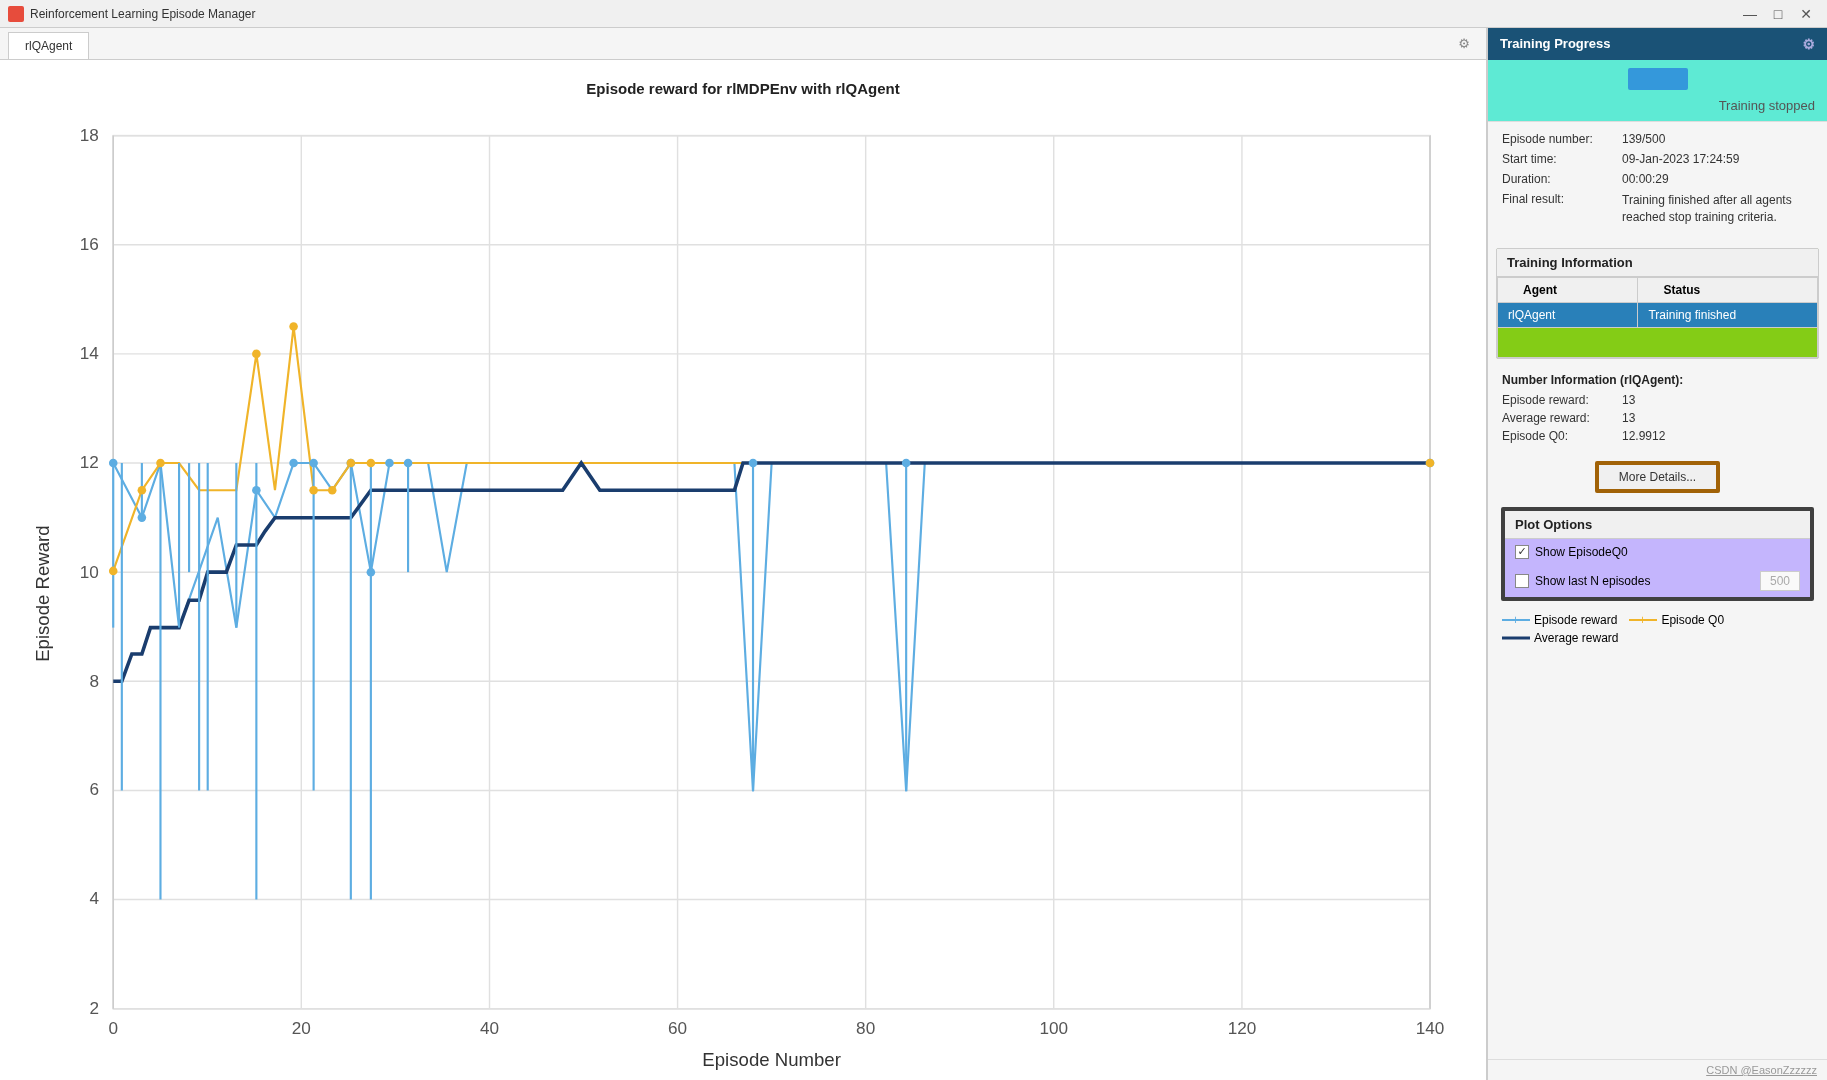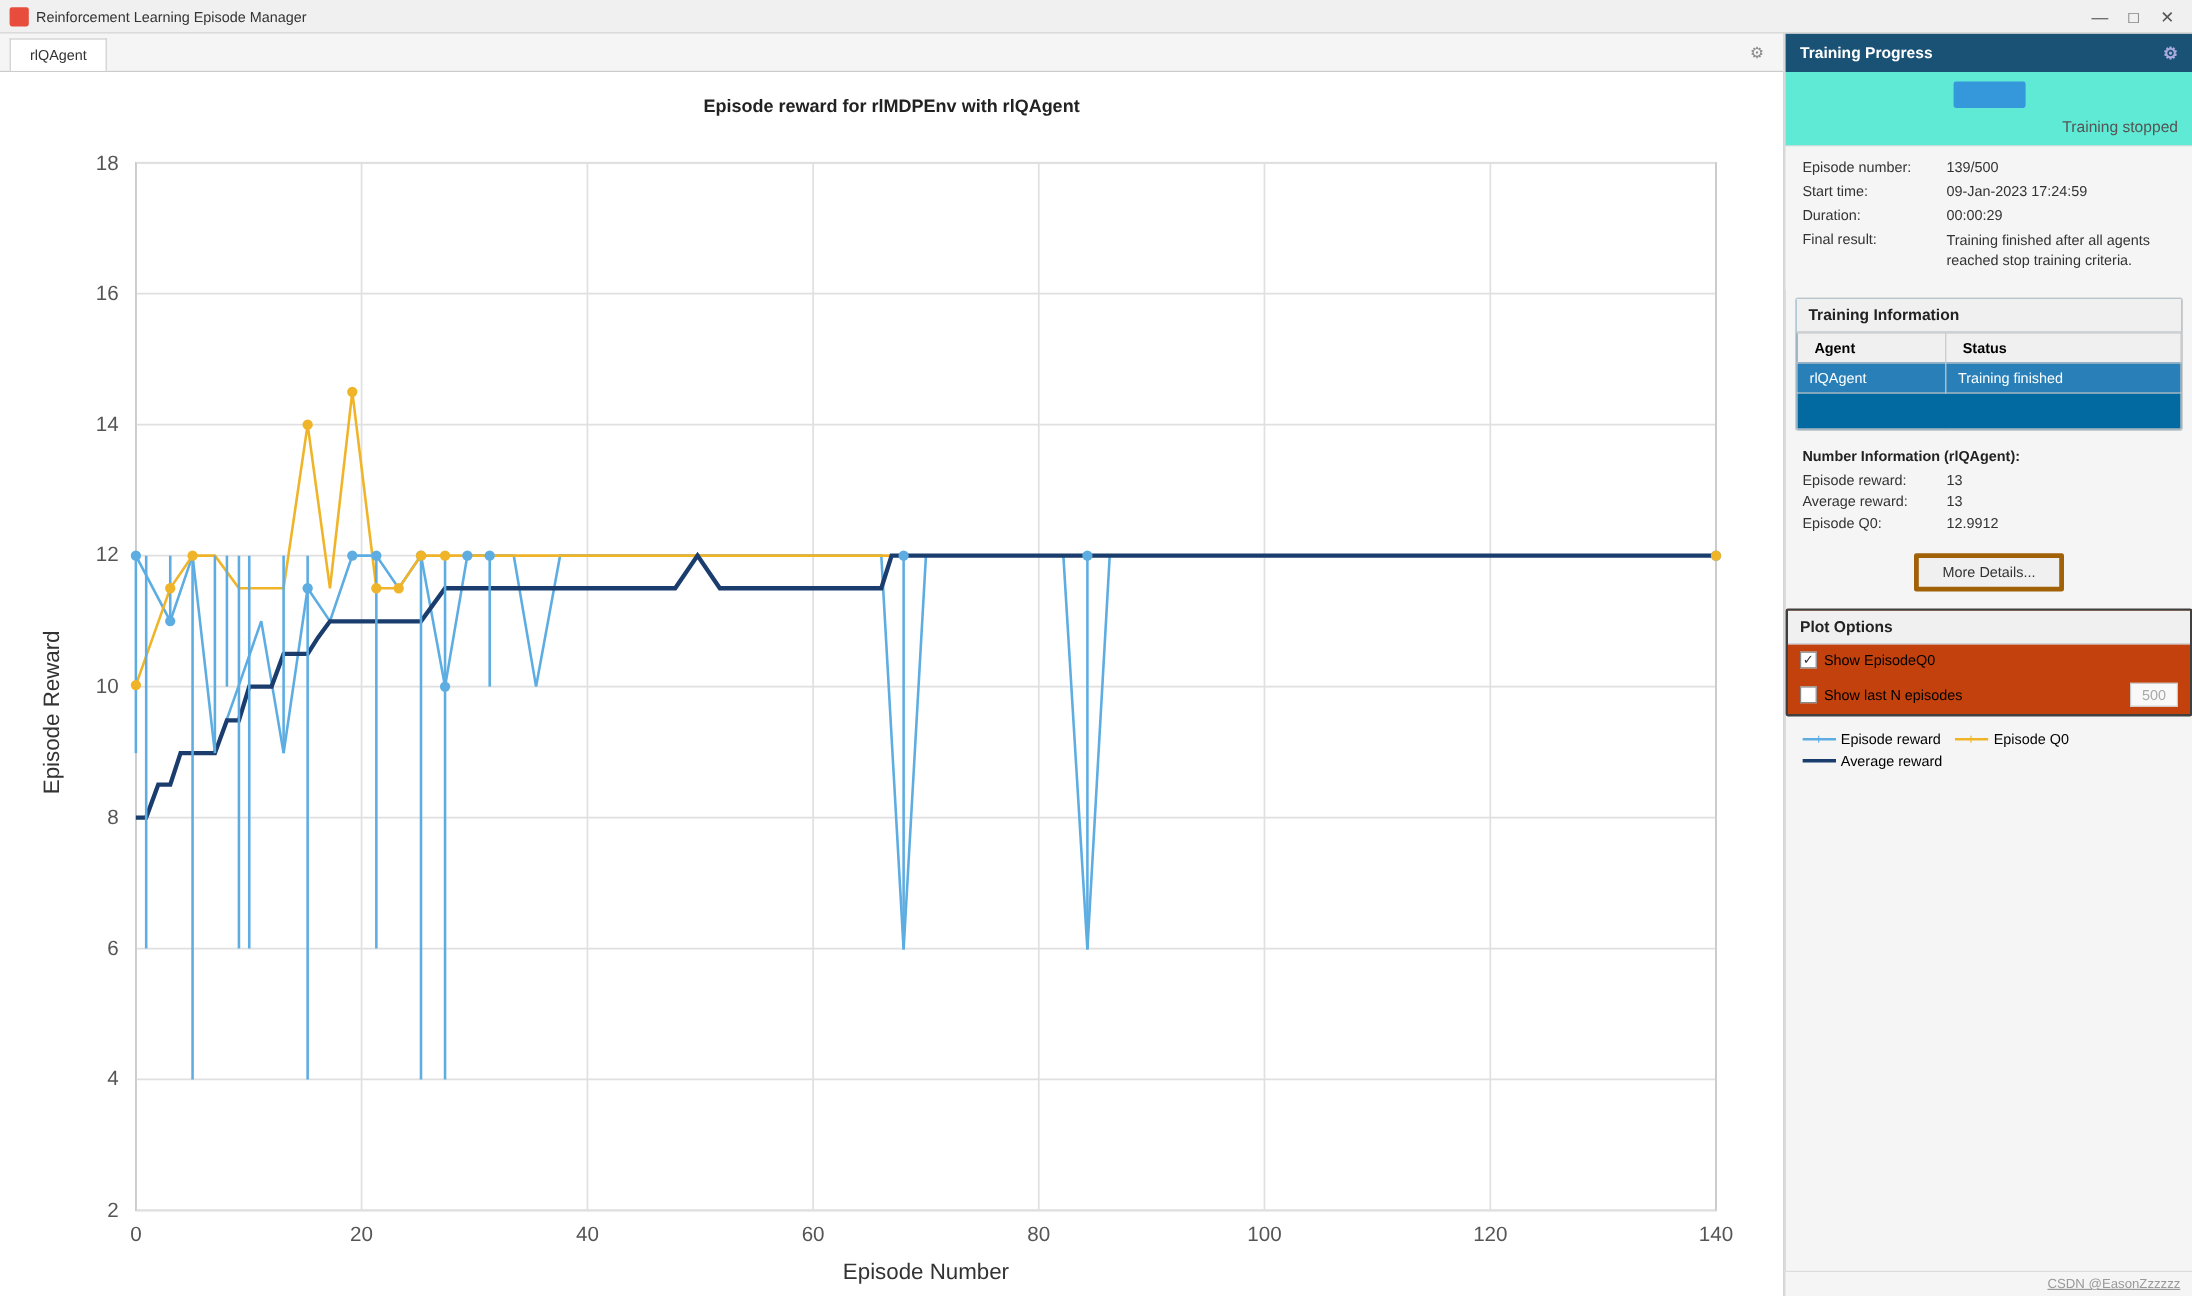--- a/index.html
+++ b/index.html
@@ -22,33 +22,33 @@
     .training-progress-header { background: #1a5276; color: white; padding: 8px 12px; display: flex; justify-content: space-between; font-size: 13px; font-weight: bold; }
     .header-gear { color: #aad; font-size: 14px; cursor: pointer; }
     .training-status-bar { padding: 8px 12px; display: flex; align-items: center; gap: 8px; background: #5eead4; border-bottom: 1px solid #ddd; flex-direction: column; }
     .status-blue-bar { width: 60px; height: 22px; background: #3498db; border-radius: 2px; }
     .status-stopped-text { color: #555; font-size: 13px; margin-left: auto; }
     .info-section { padding: 10px 14px; background: #f5f5f5; }
     .info-row { display: flex; margin-bottom: 6px; font-size: 12px; }
     .info-label { width: 120px; color: #333; font-weight: normal; }
     .info-value { color: #333; flex: 1; }
     .info-value.multiline { line-height: 1.4; }
-    .section-box { margin: 6px 8px; border: 1px solid #ccc; background: #0369a1; border-radius: 2px; }
+    .section-box { margin: 6px 8px; border: 1px solid #ccc; background: #84cc16; border-radius: 2px; }
     .section-header { font-weight: bold; font-size: 13px; padding: 6px 10px; color: #222; background: #f0f0f0; border-bottom: 1px solid #ccc; }
     .agent-table { width: 100%; border-collapse: collapse; }
-    .agent-table th { background: #f0f0f0; border: 1px solid #ccc; padding: 5px 14px; font-size: 12px; text-align: left; }
+    .agent-table th { background: #f0f0f0; border: 1px solid #ccc; padding: 5px 25px; font-size: 12px; text-align: left; }
     .agent-table td { border: 1px solid #ccc; padding: 5px 10px; font-size: 12px; }
     .agent-row-selected td { background: #2980b9; color: white; }
     .episode-info-section { padding: 8px 14px; }
     .episode-info-title { font-size: 12px; font-weight: bold; margin-bottom: 6px; color: #222; }
     .episode-info-row { display: flex; margin-bottom: 4px; font-size: 12px; }
     .episode-info-label { width: 120px; color: #333; }
     .episode-info-value { color: #333; }
     .more-details-btn { display: block; margin: 6px auto 10px; padding: 5px 20px; background: #f0f0f0; border: 4px solid #a16207; cursor: pointer; font-size: 12px; color: #333; border-radius: 2px; }
-    .plot-options-section { margin: 4px 0; border: 2px solid #404040; background: #c2410c; border-radius: 2px; }
+    .plot-options-section { margin: 4px 13px; border: 4px solid #404040; background: #c4b5fd; border-radius: 2px; }
     .plot-option-row { display: flex; align-items: center; padding: 6px 10px; font-size: 12px; gap: 6px; }
     .checkbox { width: 14px; height: 14px; border: 1px solid #888; display: flex; align-items: center; justify-content: center; background: #fff; flex-shrink: 0; cursor: pointer; }
     .checkbox.checked { background: #fff; }
     .checkmark { color: #333; font-size: 11px; }
     .last-n-input { margin-left: auto; width: 40px; border: 1px solid #ccc; padding: 2px 4px; text-align: center; font-size: 12px; color: #aaa; background: #f9f9f9; }
     .legend-section { padding: 8px 14px; display: flex; flex-wrap: wrap; gap: 4px 12px; font-size: 12px; }
     .legend-item { display: flex; align-items: center; gap: 4px; }
     .watermark { text-align: right; padding: 4px 10px; font-size: 11px; color: #999; background: #f5f5f5; border-top: 1px solid #ddd; text-decoration: underline; }
   </style>
 </head>

